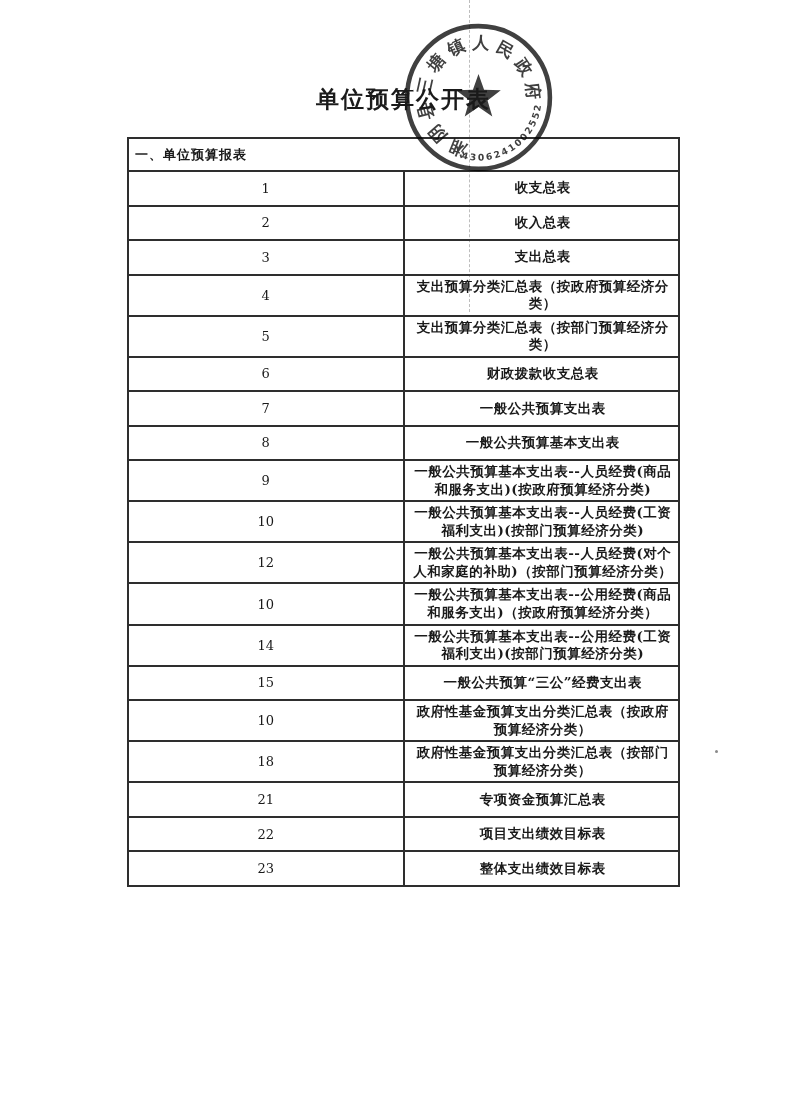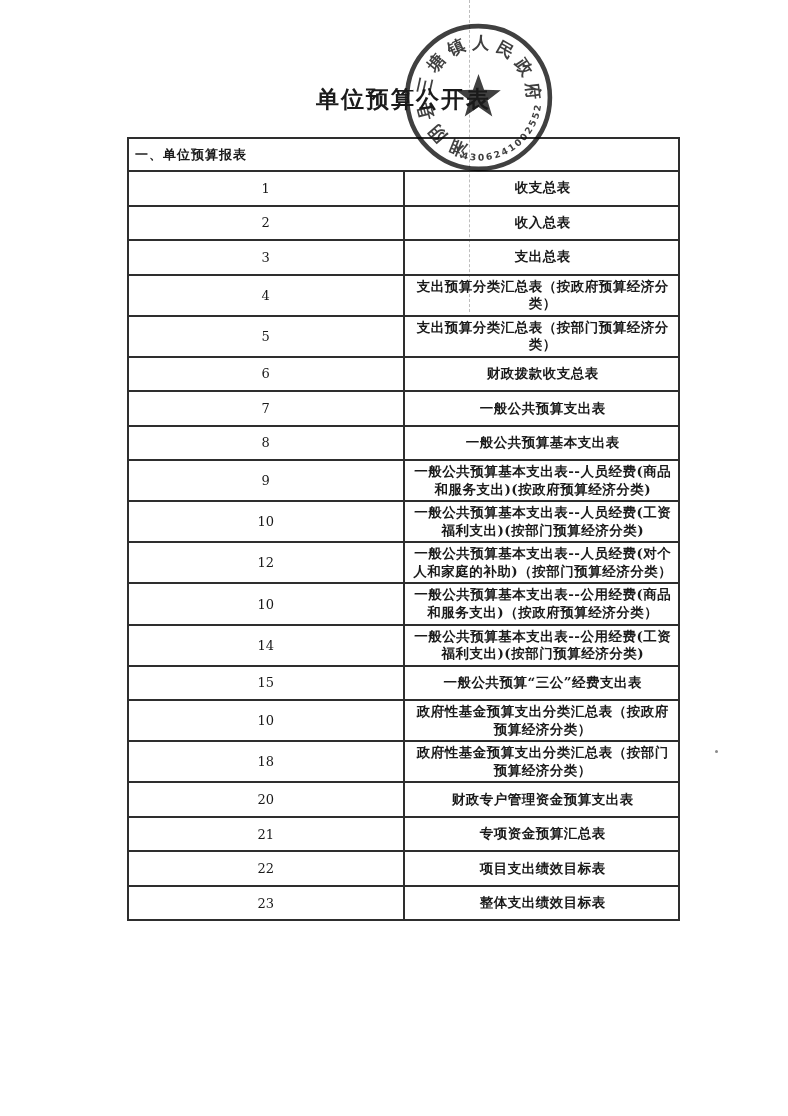--- a/index.html
+++ b/index.html
@@ -155,24 +155,20 @@
         </tr>
         <tr>
           <td class="row-no">10</td>
           <td class="row-name">政府性基金预算支出分类汇总表（按政府预算经济分类）</td>
         </tr>
         <tr>
           <td class="row-no">18</td>
           <td class="row-name">政府性基金预算支出分类汇总表（按部门预算经济分类）</td>
         </tr>
         <tr>
-          <td class="row-no">20</td>
-          <td class="row-name">财政专户管理资金预算支出表</td>
-        </tr>
-        <tr>
           <td class="row-no">21</td>
           <td class="row-name">专项资金预算汇总表</td>
         </tr>
         <tr>
           <td class="row-no">22</td>
           <td class="row-name">项目支出绩效目标表</td>
         </tr>
         <tr>
           <td class="row-no">23</td>
           <td class="row-name">整体支出绩效目标表</td>

